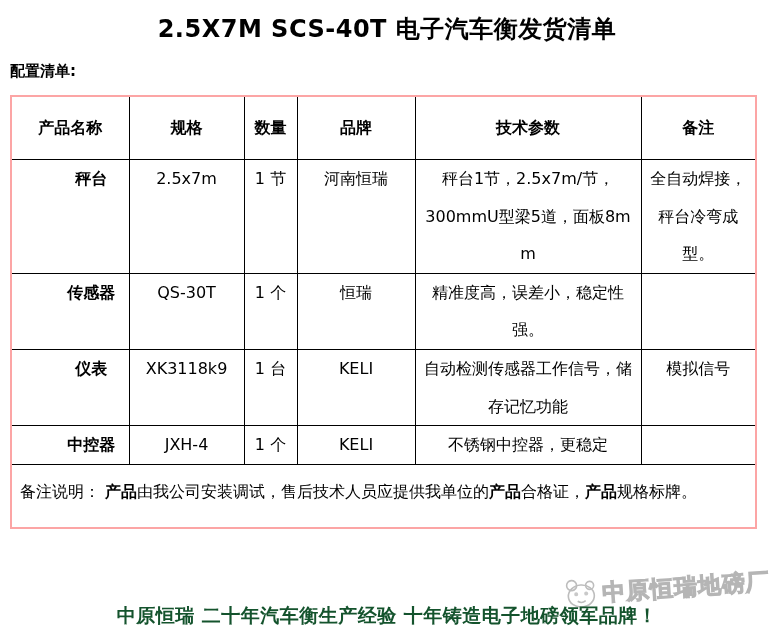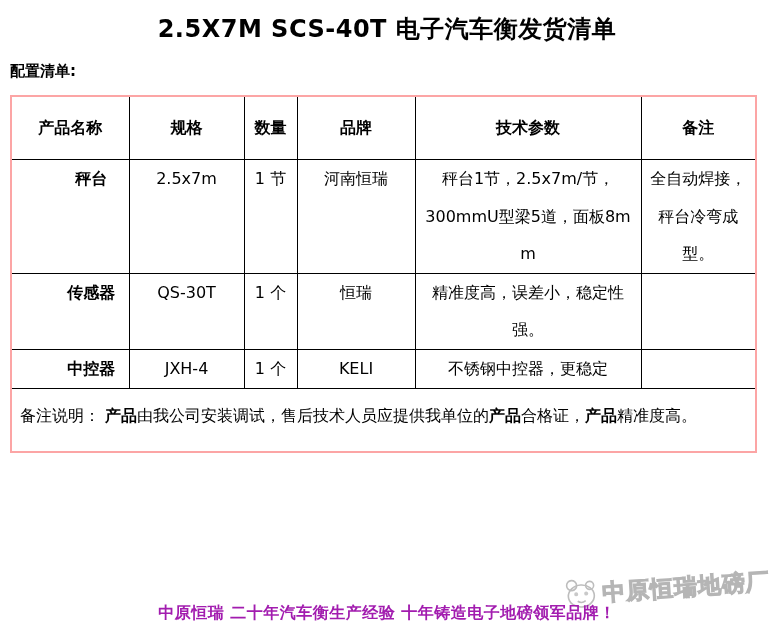--- a/index.html
+++ b/index.html
@@ -57,23 +57,23 @@
     line-height: 1.5;
     padding: 0 6px 8px 8px;
   }
   .note-cell .b { font-weight: bold; }
   .slogan {
     position: absolute;
     left: 0;
     top: 603px;
     width: 774px;
     text-align: center;
-    font-size: 16px;
+    font-size: 19px;
     font-weight: bold;
-    color: #a21caf;
+    color: #14532d;
     z-index: 2;
     letter-spacing: 0.5px;
   }
   .watermark {
     position: absolute;
     right: 4px;
     top: 571px;
     display: flex;
     align-items: center;
     z-index: 1;
@@ -128,31 +128,39 @@
     </tr>
     <tr>
       <td class="c-name">传感器</td>
       <td>QS-30T</td>
       <td>1 个</td>
       <td>恒瑞</td>
       <td>精准度高，误差小，稳定性强。</td>
       <td></td>
     </tr>
     <tr>
+      <td class="c-name">仪表</td>
+      <td>XK3118k9</td>
+      <td>1 台</td>
+      <td>KELI</td>
+      <td>自动检测传感器工作信号，储存记忆功能</td>
+      <td>模拟信号</td>
+    </tr>
+    <tr>
       <td class="c-name">中控器</td>
       <td>JXH-4</td>
       <td>1 个</td>
       <td>KELI</td>
       <td>不锈钢中控器，更稳定</td>
       <td></td>
     </tr>
     <tr>
       <td class="note-cell" colspan="6">
         <span>备注说明：</span>
-        <span class="b">产品</span><span>由我公司安装调试，售后技术人员应提供我单位的</span><span class="b">产品</span><span>合格证，</span><span class="b">产品</span><span>精准度高。</span>
+        <span class="b">产品</span><span>由我公司安装调试，售后技术人员应提供我单位的</span><span class="b">产品</span><span>合格证，</span><span class="b">产品</span><span>规格标牌。</span>
       </td>
     </tr>
   </tbody>
 </table>
 
 <div class="watermark">
   <svg width="36" height="34" viewBox="0 0 36 34" fill="none" xmlns="http://www.w3.org/2000/svg">
     <circle cx="9" cy="8" r="5" stroke="#bdbdbd" stroke-width="1.6"></circle>
     <circle cx="27" cy="9" r="4" stroke="#bdbdbd" stroke-width="1.6"></circle>
     <ellipse cx="18" cy="19" rx="13" ry="11" stroke="#bdbdbd" stroke-width="1.6"></ellipse>

